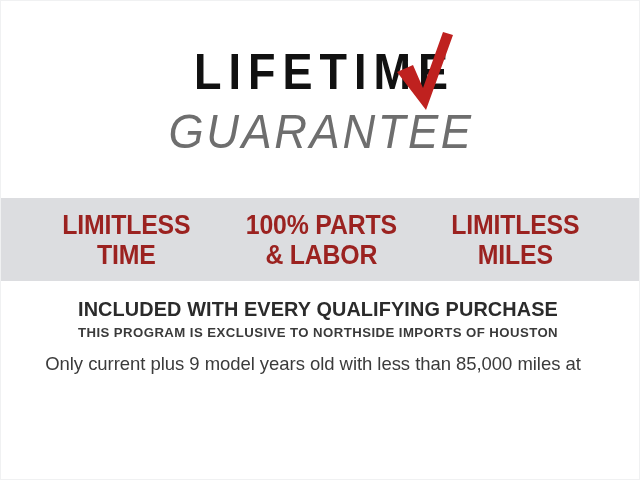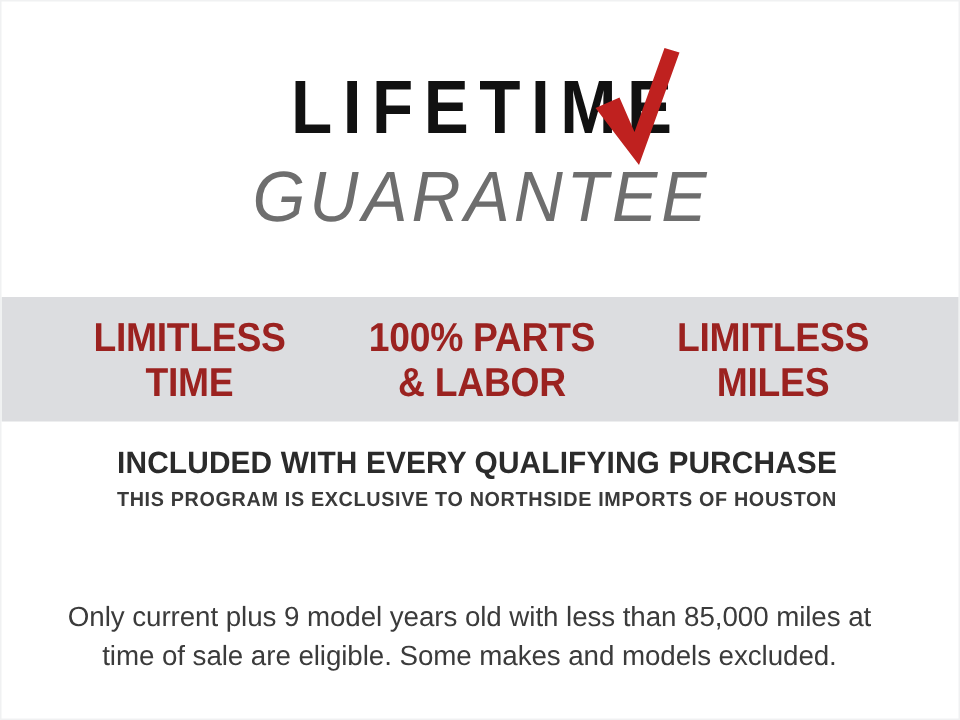--- a/index.html
+++ b/index.html
@@ -139,21 +139,20 @@
     transform: scaleX(0.97);
   }
 
   
   .fineprint-block {
     position: absolute;
     left: 0;
     top: 350px;
     width: 624px;
     text-align: center;
-    margin-top: 47px;
   }
 
   .fineprint-line {
     font-family: "Liberation Sans", sans-serif;
     font-weight: 400;
     font-size: 18.5px;
     line-height: 26px;
     letter-spacing: -0.05px;
     color: #3b3b3b;
     white-space: nowrap;
@@ -189,16 +188,15 @@
     </div>
   </div>
 
   <div class="included-block">
     <div class="included-head">INCLUDED WITH EVERY QUALIFYING PURCHASE</div>
     <div class="included-sub">THIS PROGRAM IS EXCLUSIVE TO NORTHSIDE IMPORTS OF HOUSTON</div>
   </div>
 
   <div class="fineprint-block">
     <div class="fineprint-line">Only current plus 9 model years old with less than 85,000 miles at</div>
-    <div class="fineprint-line">time of sale are eligible. Some makes and models excluded.</div>
   </div>
 
 </div>
 
 </body></html>

